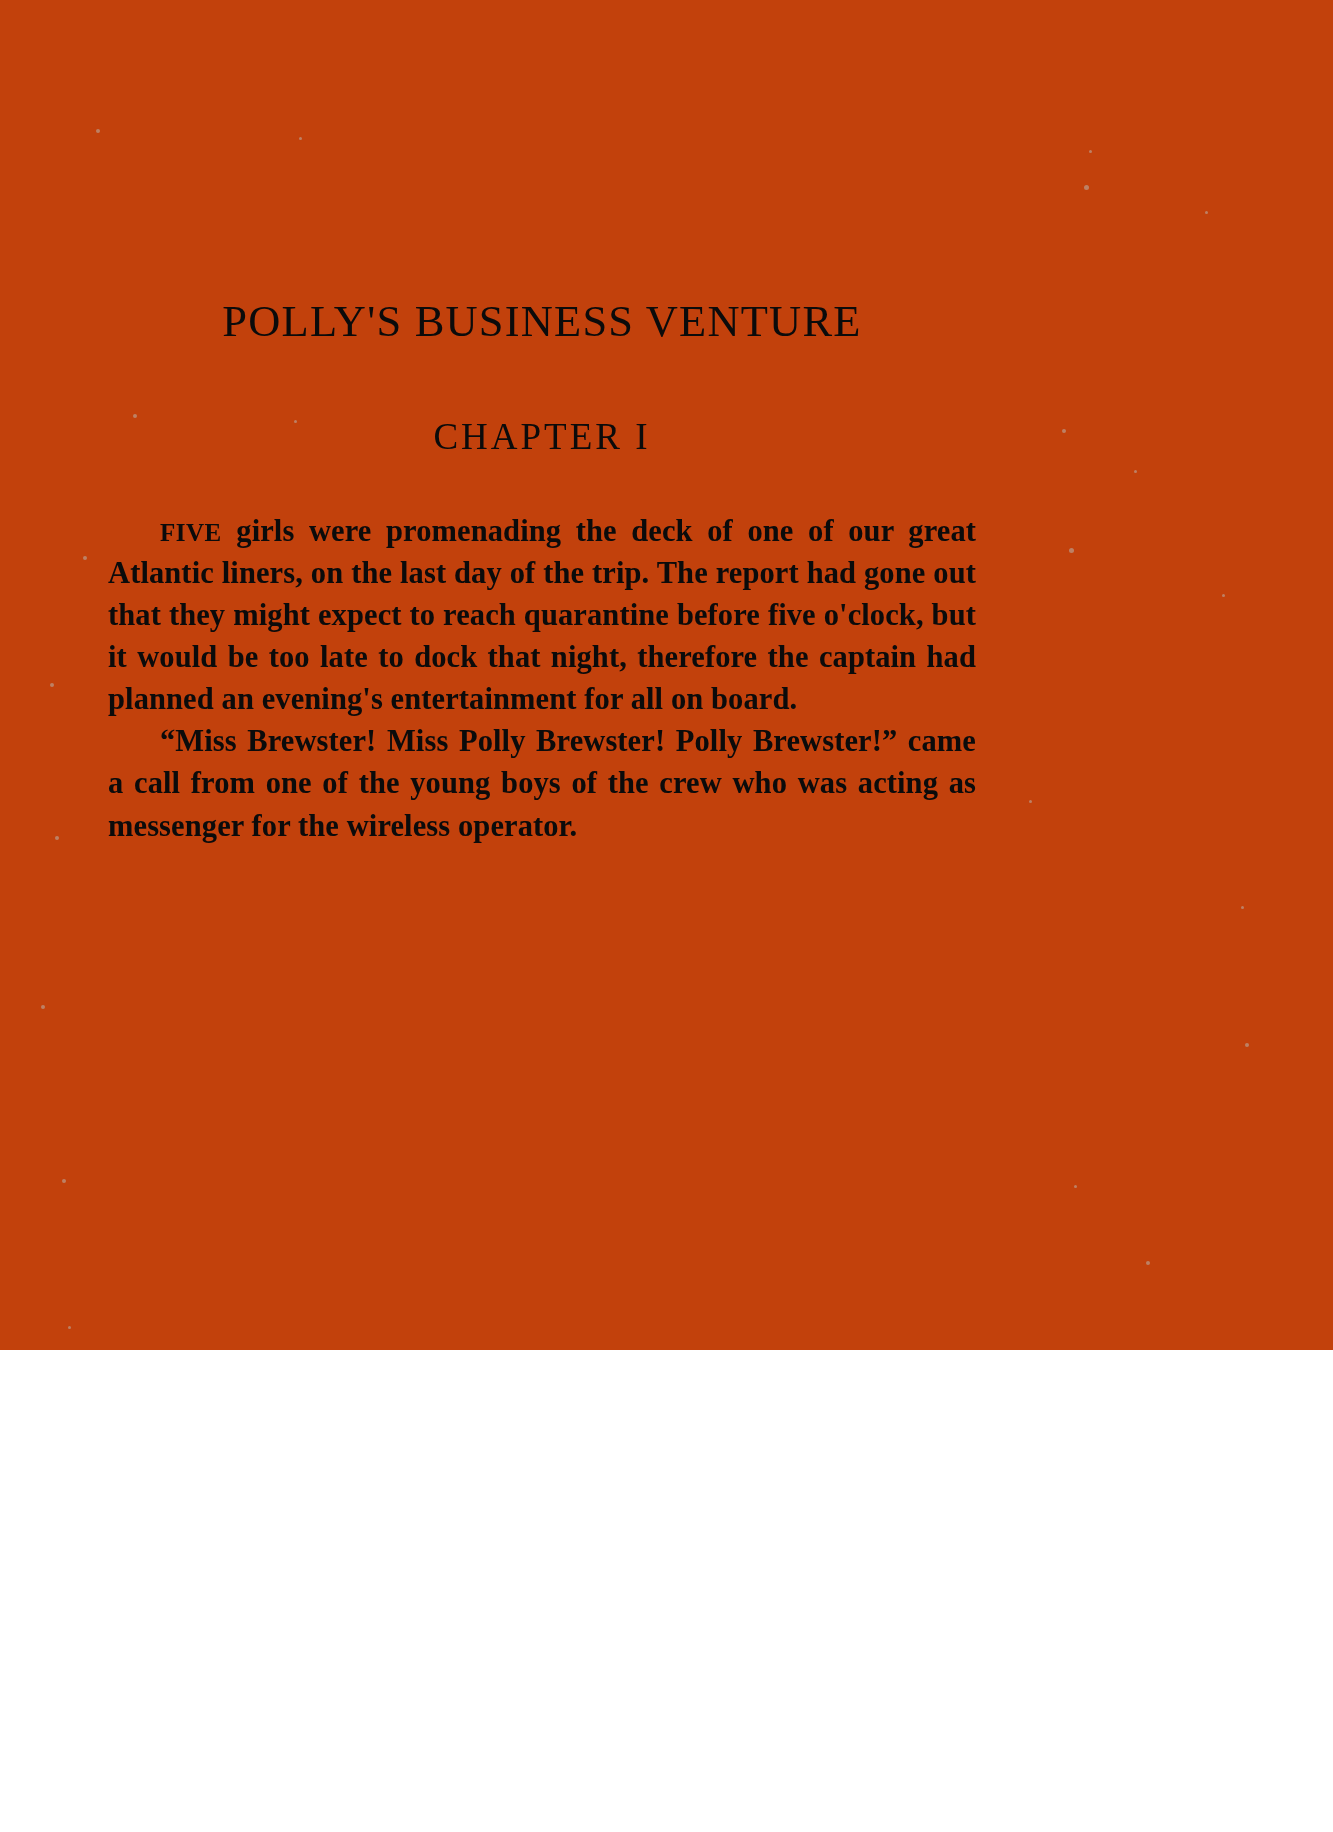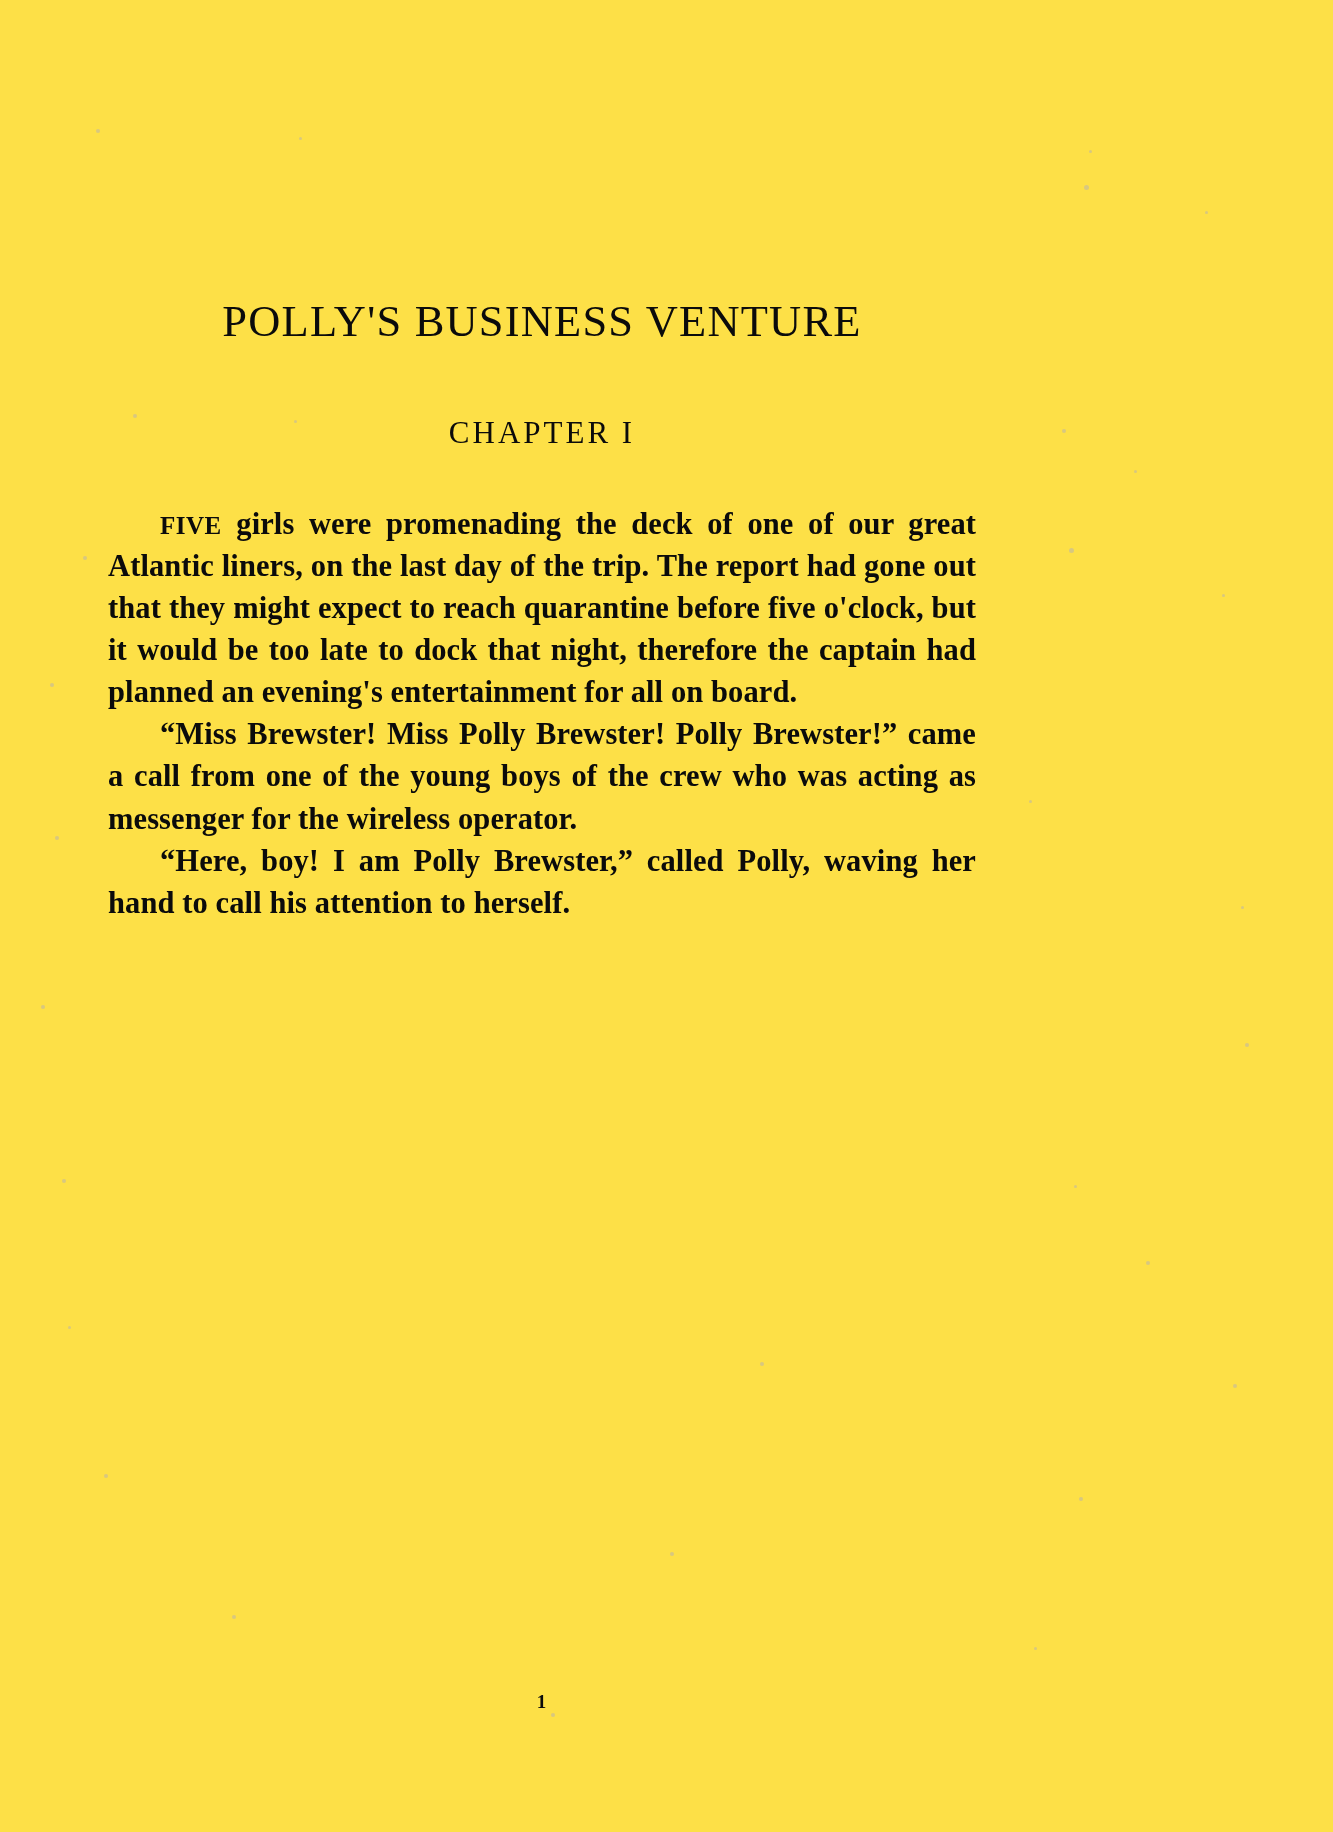--- a/index.html
+++ b/index.html
@@ -3,22 +3,22 @@
 <meta charset="utf-8">
 <style>
   html, body {
     margin: 0;
     padding: 0;
     background: #ffffff;
   }
   .page {
     position: relative;
     width: 1333px;
-    height: 1832px;
-    background: #fde047;
+    height: 1350px;
+    background: #c2410c;
     overflow: hidden;
     font-family: "Liberation Serif", serif;
     color: #0b0b0b;
   }
   
   .speckle {
     position: absolute;
     border-radius: 50%;
     background: #b9b5ad;
     opacity: .55;
@@ -33,21 +33,21 @@
   .book-title {
     font-size: 44px;
     letter-spacing: 1.2px;
     text-align: center;
     font-weight: 400;
     margin: 0 0 68px 0;
     white-space: nowrap;
     transform: scale(1.01, 1.0);
   }
   .chapter-label {
-    font-size: 31px;
+    font-size: 37px;
     letter-spacing: 3.0px;
     text-align: center;
     margin: 0 0 52px 0;
     font-weight: 400;
   }
   .chapter-subtitle {
     font-size: 22px;
     letter-spacing: 2.0px;
     text-align: center;
     margin: 0 0 56px 0;
@@ -121,18 +121,17 @@
   <div class="content">
 
     <h1 class="book-title">POLLY'S BUSINESS VENTURE</h1>
 
     <h2 class="chapter-label">CHAPTER I</h2>
 
 
     <div class="body-text">
       <p class="first"><span class="smallcaps">FIVE</span><span> girls were promenading the deck of one of our great Atlantic liners, on the last day of the trip.   The report had gone out that they might expect to reach quarantine before five o'clock, but it would be too late to dock that night, therefore the captain had planned an evening's entertainment for all on board.</span></p>
       <p><span>“Miss Brewster! Miss Polly Brewster! Polly Brewster!” came a call from one of the young boys of the crew who was acting as messenger for the wireless operator.</span></p>
-      <p><span>“Here, boy!  I am Polly Brewster,” called Polly, waving her hand to call his attention to herself.</span></p>
     </div>
 
     <div class="folio">1</div>
   </div>
 </div>
 
 </body></html>

